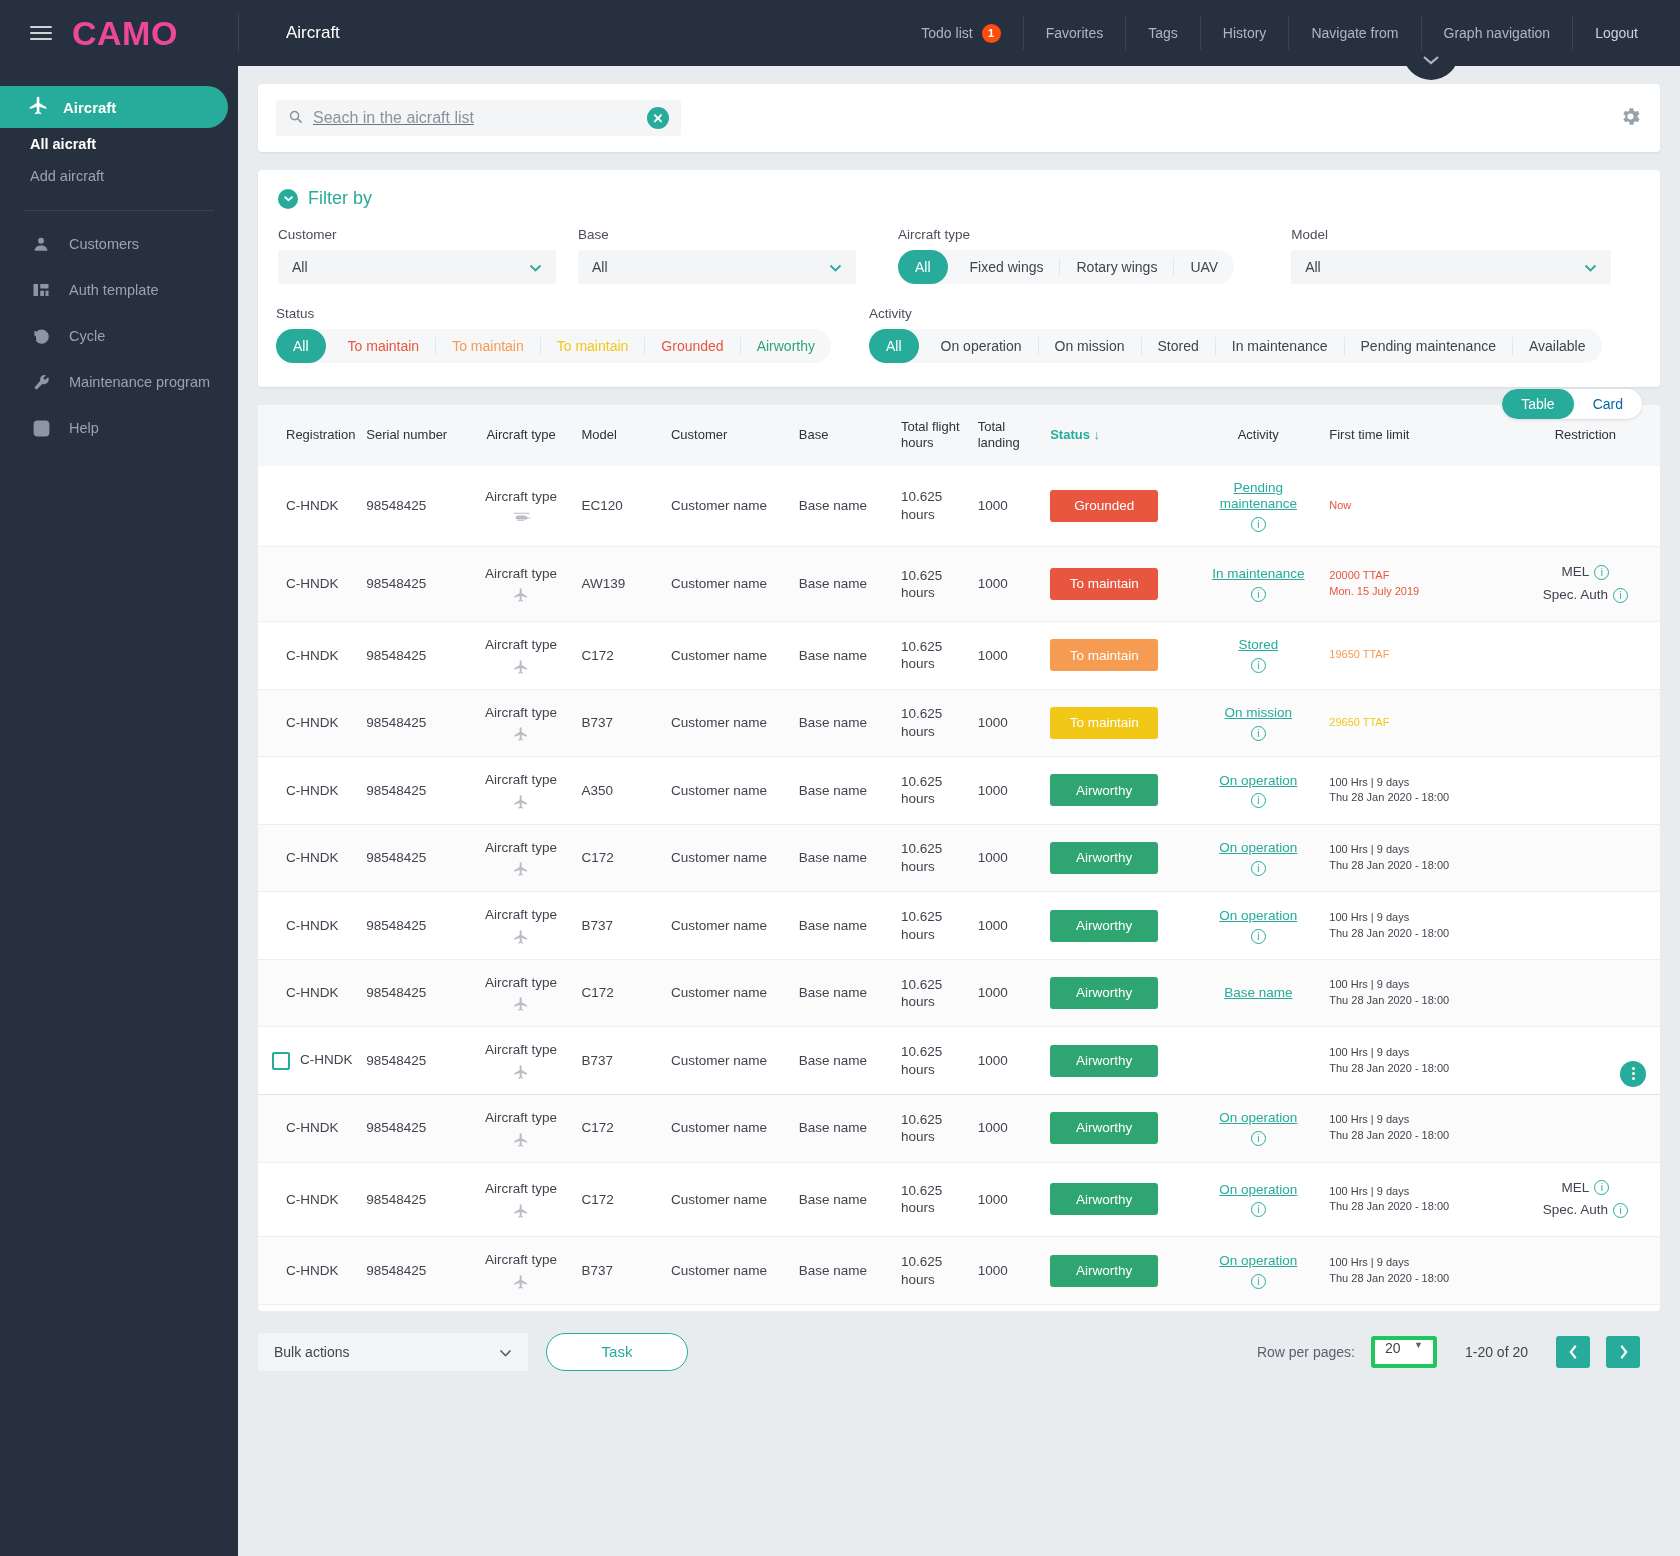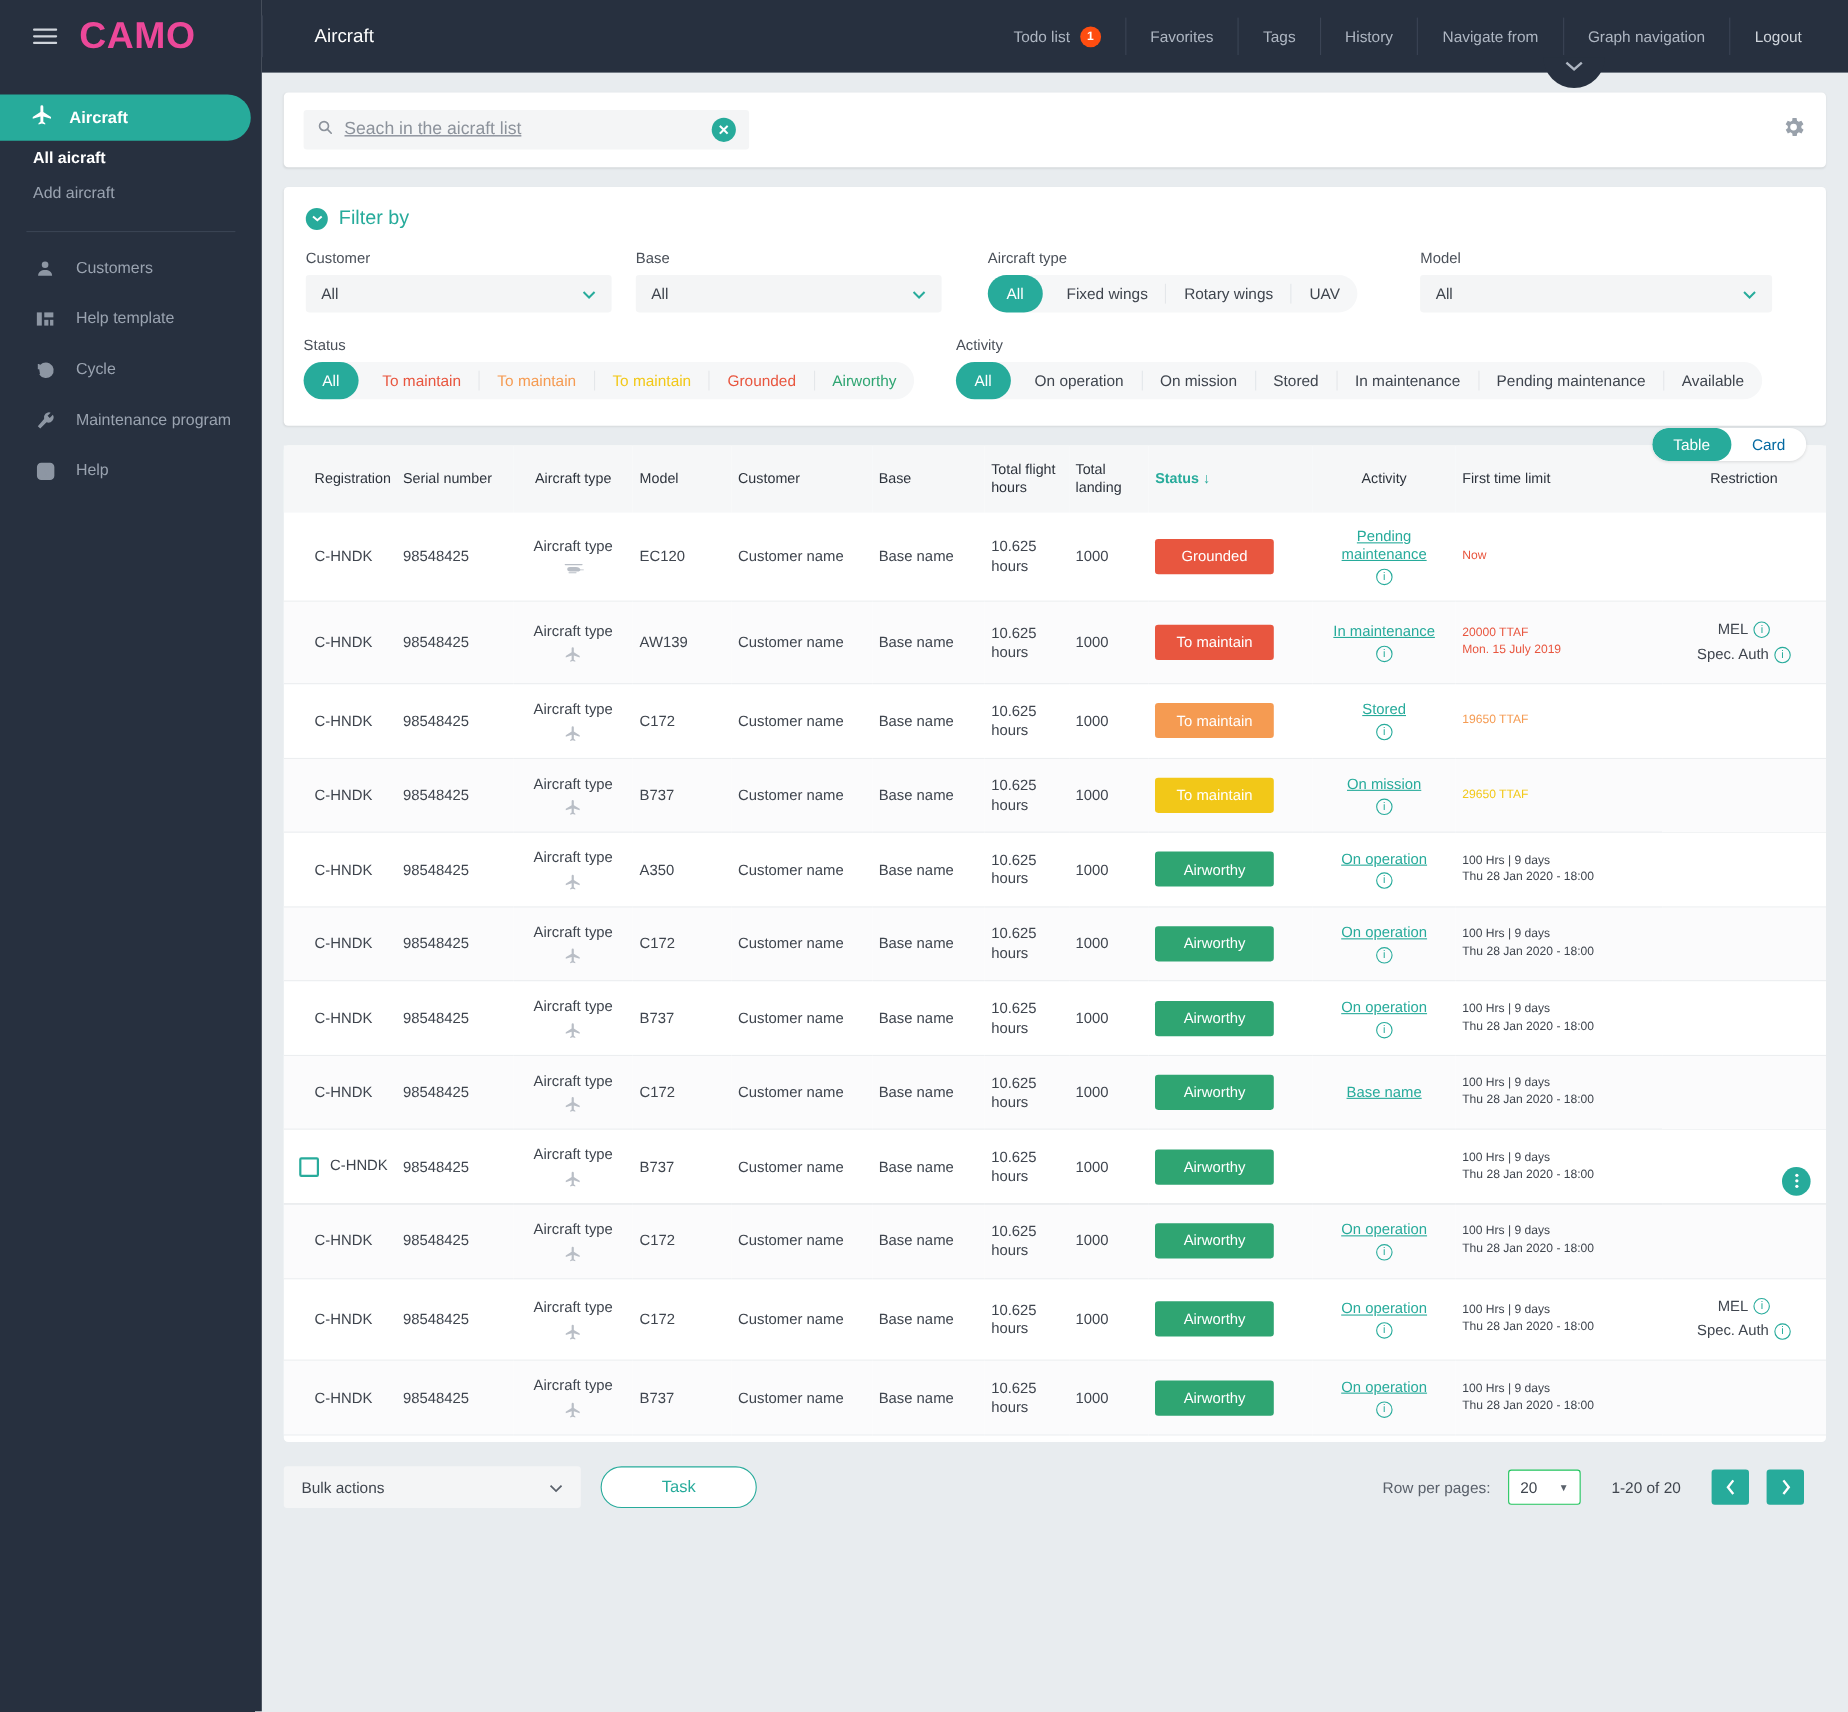--- a/index.html
+++ b/index.html
@@ -195,22 +195,22 @@
   }
   .bulk-select .chev { margin-left: auto; }
   .apply-btn {
     margin-left: 18px; width: 142px; height: 38px; border-radius: 19px;
     border: 1.5px solid #27ab9b; background: #fff; color: #27ab9b; font-size: 15px;
     display: flex; align-items: center; justify-content: center; cursor: pointer;
   }
   .pager { margin-left: auto; display: flex; align-items: center; gap: 16px; }
   .pager .rpp-label { font-size: 14px; color: #5a616b; }
   .rpp-box {
-    width: 66px; height: 32px; background: #fff; border: 1px solid #22c55e;
-    border-radius: 3px; display: flex; align-items: center; padding: 0 10px;
+    width: 66px; height: 32px; background: #fff; border: 4px solid #22c55e;
+    border-radius: 3px; display: flex; align-items: flex-start; padding: 0 10px;
     font-size: 14px; color: #3f454e; cursor: pointer;
   }
   .rpp-box .caret { margin-left: auto; font-size: 9px; color: #5a616b; }
   .range { font-size: 14px; color: #3f454e; margin: 0 12px; }
   .pg-btn {
     width: 34px; height: 32px; background: #27ab9b; border-radius: 3px; color: #fff;
     display: flex; align-items: center; justify-content: center; cursor: pointer;
   }
 </style>
 </head>
@@ -253,21 +253,21 @@
     </div>
     <div class="nav-item">
       <span class="icon">
         <svg width="18" height="18" viewBox="0 0 24 24">
             <rect x="2" y="4" width="6" height="16"></rect>
             <rect x="11" y="4" width="11" height="6"></rect>
             <rect x="11" y="13" width="5" height="7"></rect>
             <rect x="18" y="13" width="4" height="7"></rect>
           </svg>
       </span>
-      <span>Help template</span>
+      <span>Auth template</span>
     </div>
     <div class="nav-item">
       <span class="icon">
         <svg width="19" height="19" viewBox="0 0 24 24" fill="none" stroke="#8d96a3" stroke-width="2">
             <path d="M4 5v5h5"></path>
             <path d="M4.5 10a8 8 0 1 1 1 6.5"></path>
           </svg>
       </span>
       <span>Cycle</span>
     </div>

